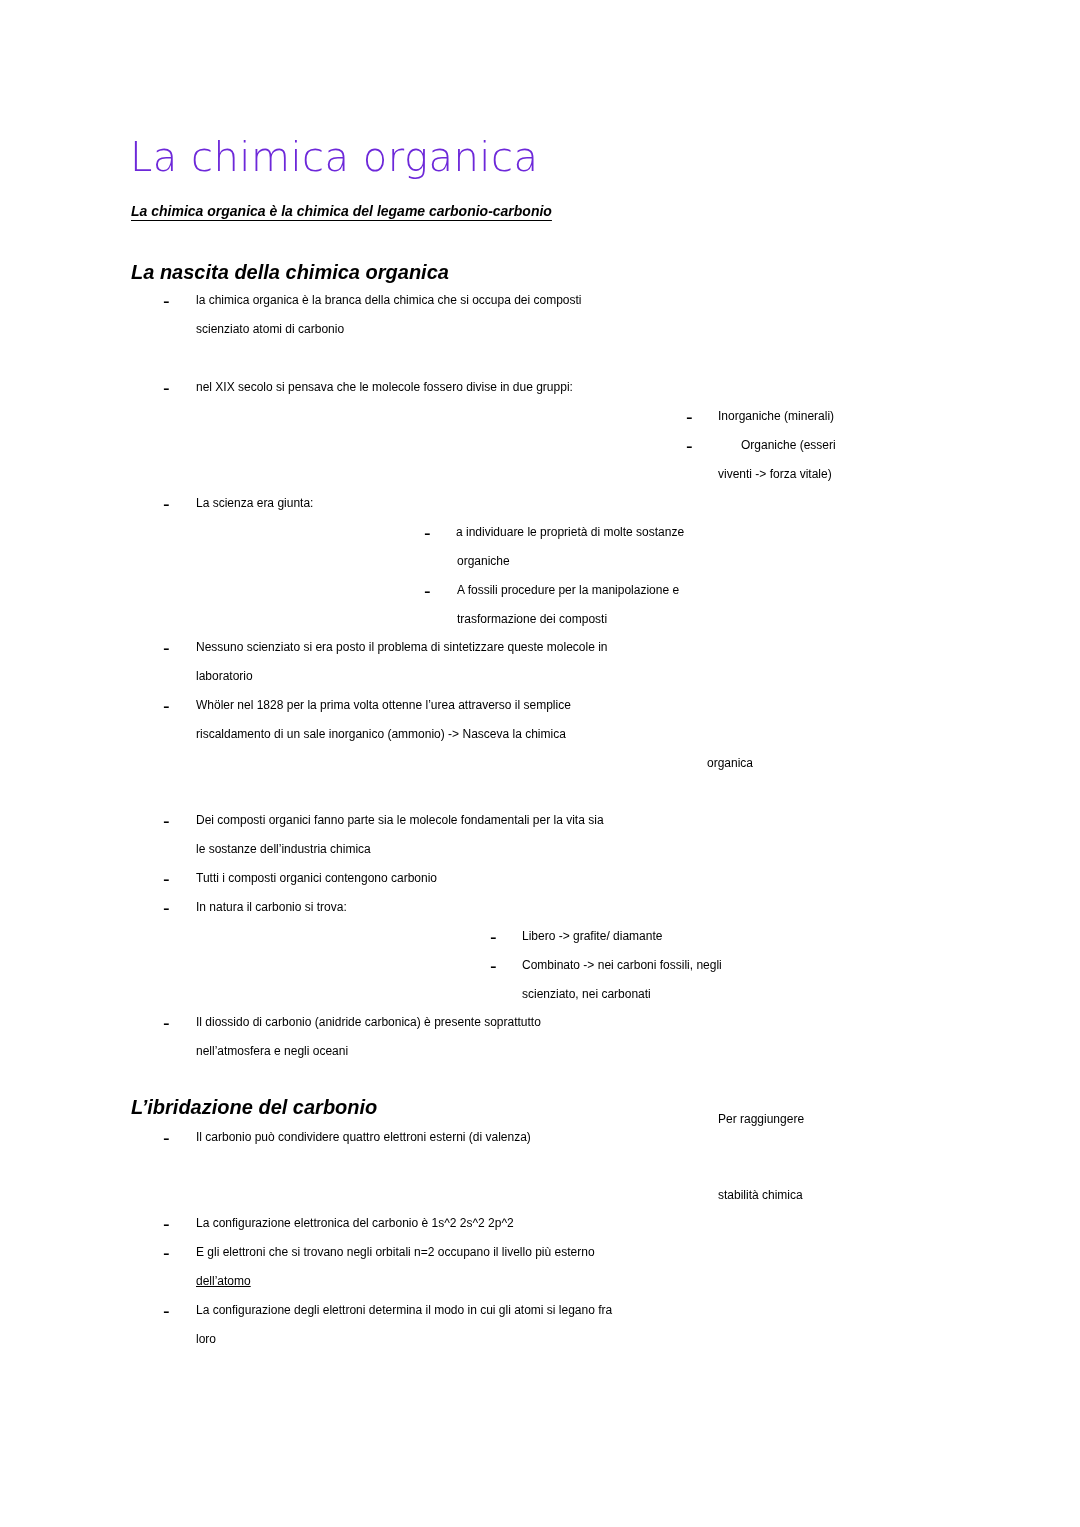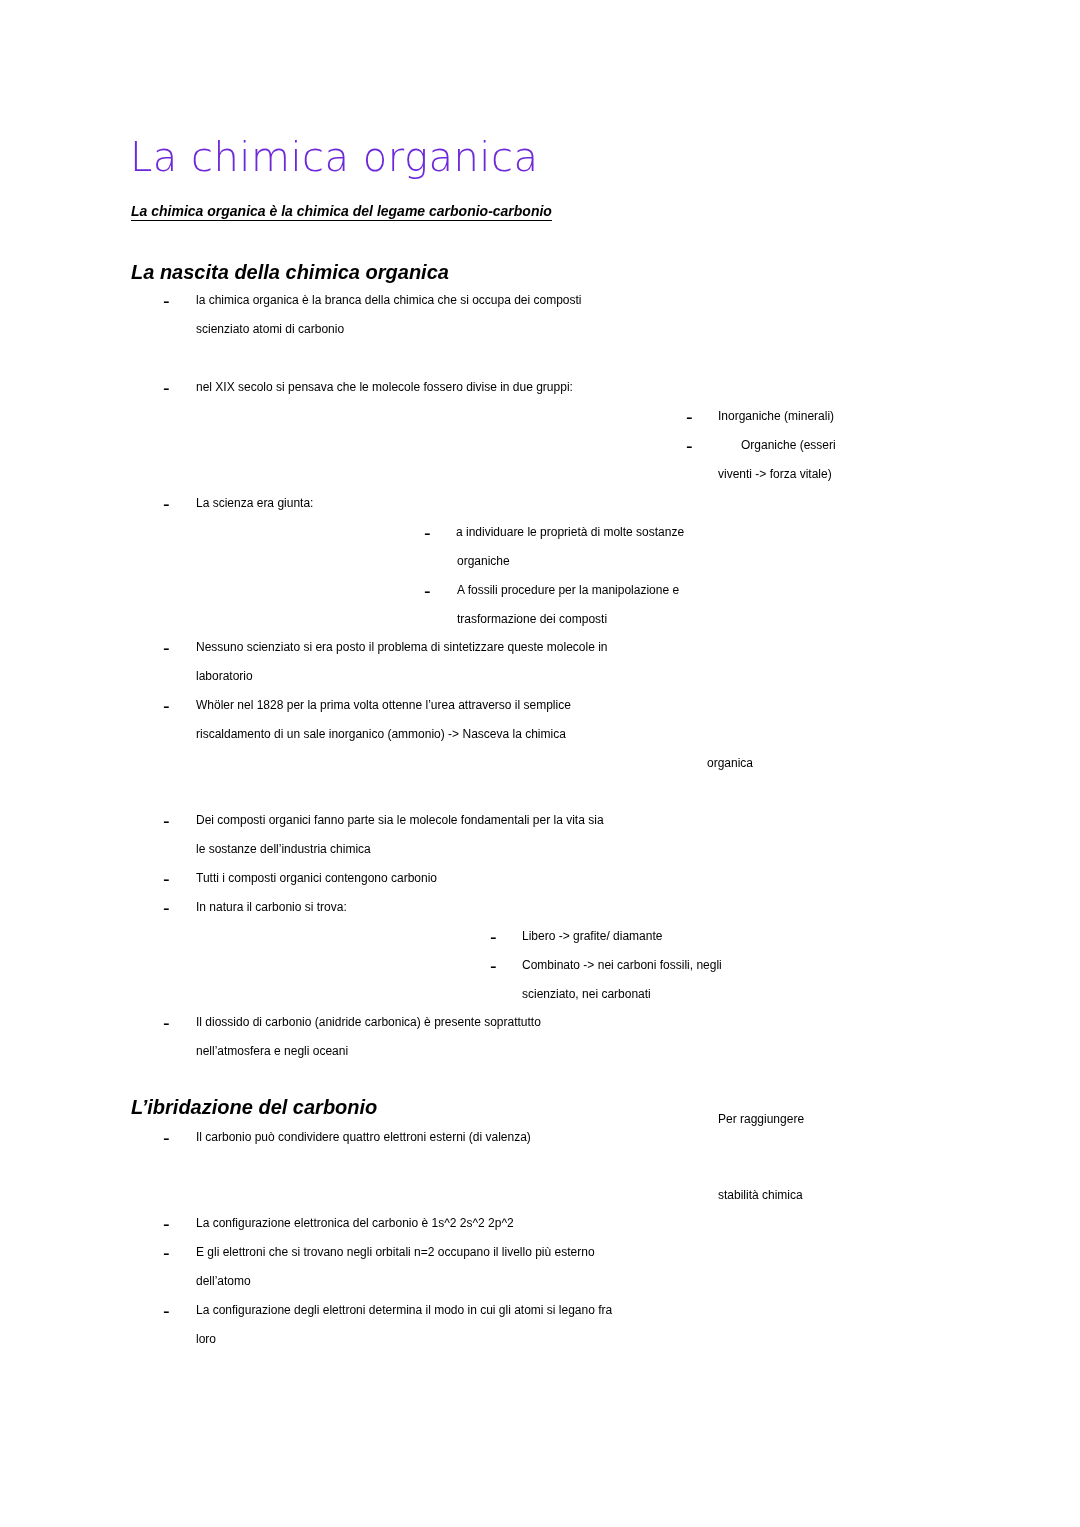--- a/index.html
+++ b/index.html
@@ -78,19 +78,19 @@
   <span class="dash" style="left:163px; top:1127px;">-</span>
   <div class="abs line" style="left:196px; top:1123px;">Il carbonio può condividere quattro elettroni esterni (di valenza)</div>
   <div class="abs line" style="left:718px; top:1096px;margin-top:9px;">Per raggiungere</div>
   <div class="abs line" style="left:718px; top:1181px;">stabilità chimica</div>
 
   <span class="dash" style="left:163px; top:1213px;">-</span>
   <div class="abs line" style="left:196px; top:1209px;">La configurazione elettronica del carbonio è 1s^2 2s^2 2p^2</div>
 
   <span class="dash" style="left:163px; top:1242px;">-</span>
   <div class="abs line" style="left:196px; top:1238px;">E gli elettroni che si trovano negli orbitali n=2 occupano il livello più esterno</div>
-  <div class="abs line" style="left:196px; top:1267px;">dell’atomo</div>
+  <div class="abs line" style="left:196px; top:1267px;text-decoration:underline;">dell’atomo</div>
 
   <span class="dash" style="left:163px; top:1300px;">-</span>
   <div class="abs line" style="left:196px; top:1296px;">La configurazione degli elettroni determina il modo in cui gli atomi si legano fra</div>
   <div class="abs line" style="left:196px; top:1325px;">loro</div>
 
 </div>
 
 </body></html>

